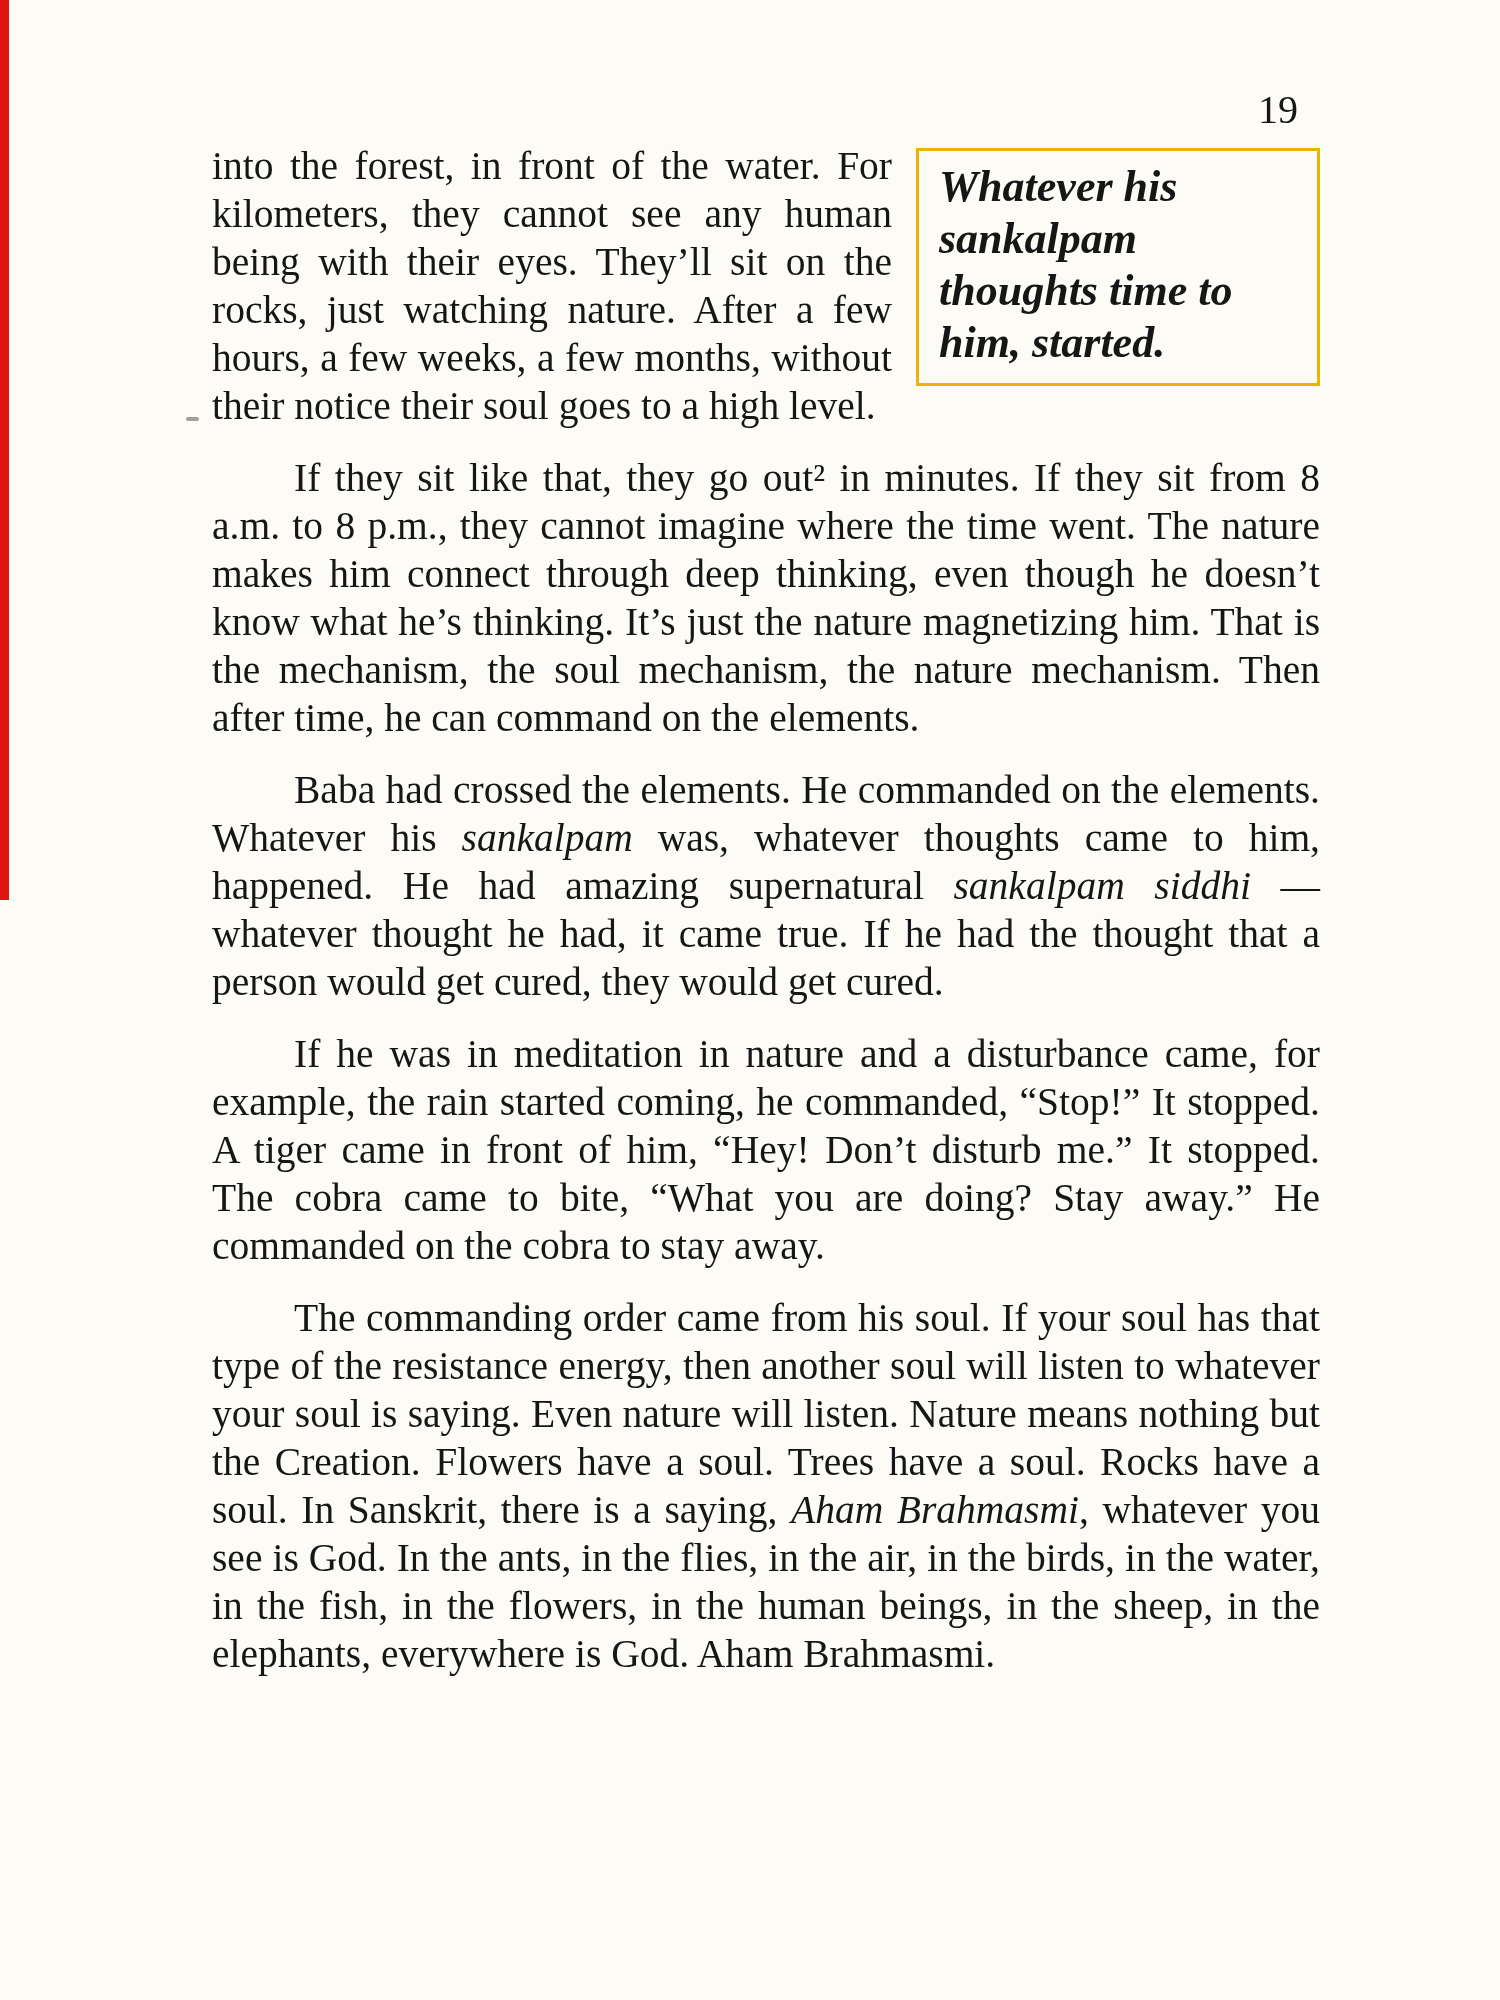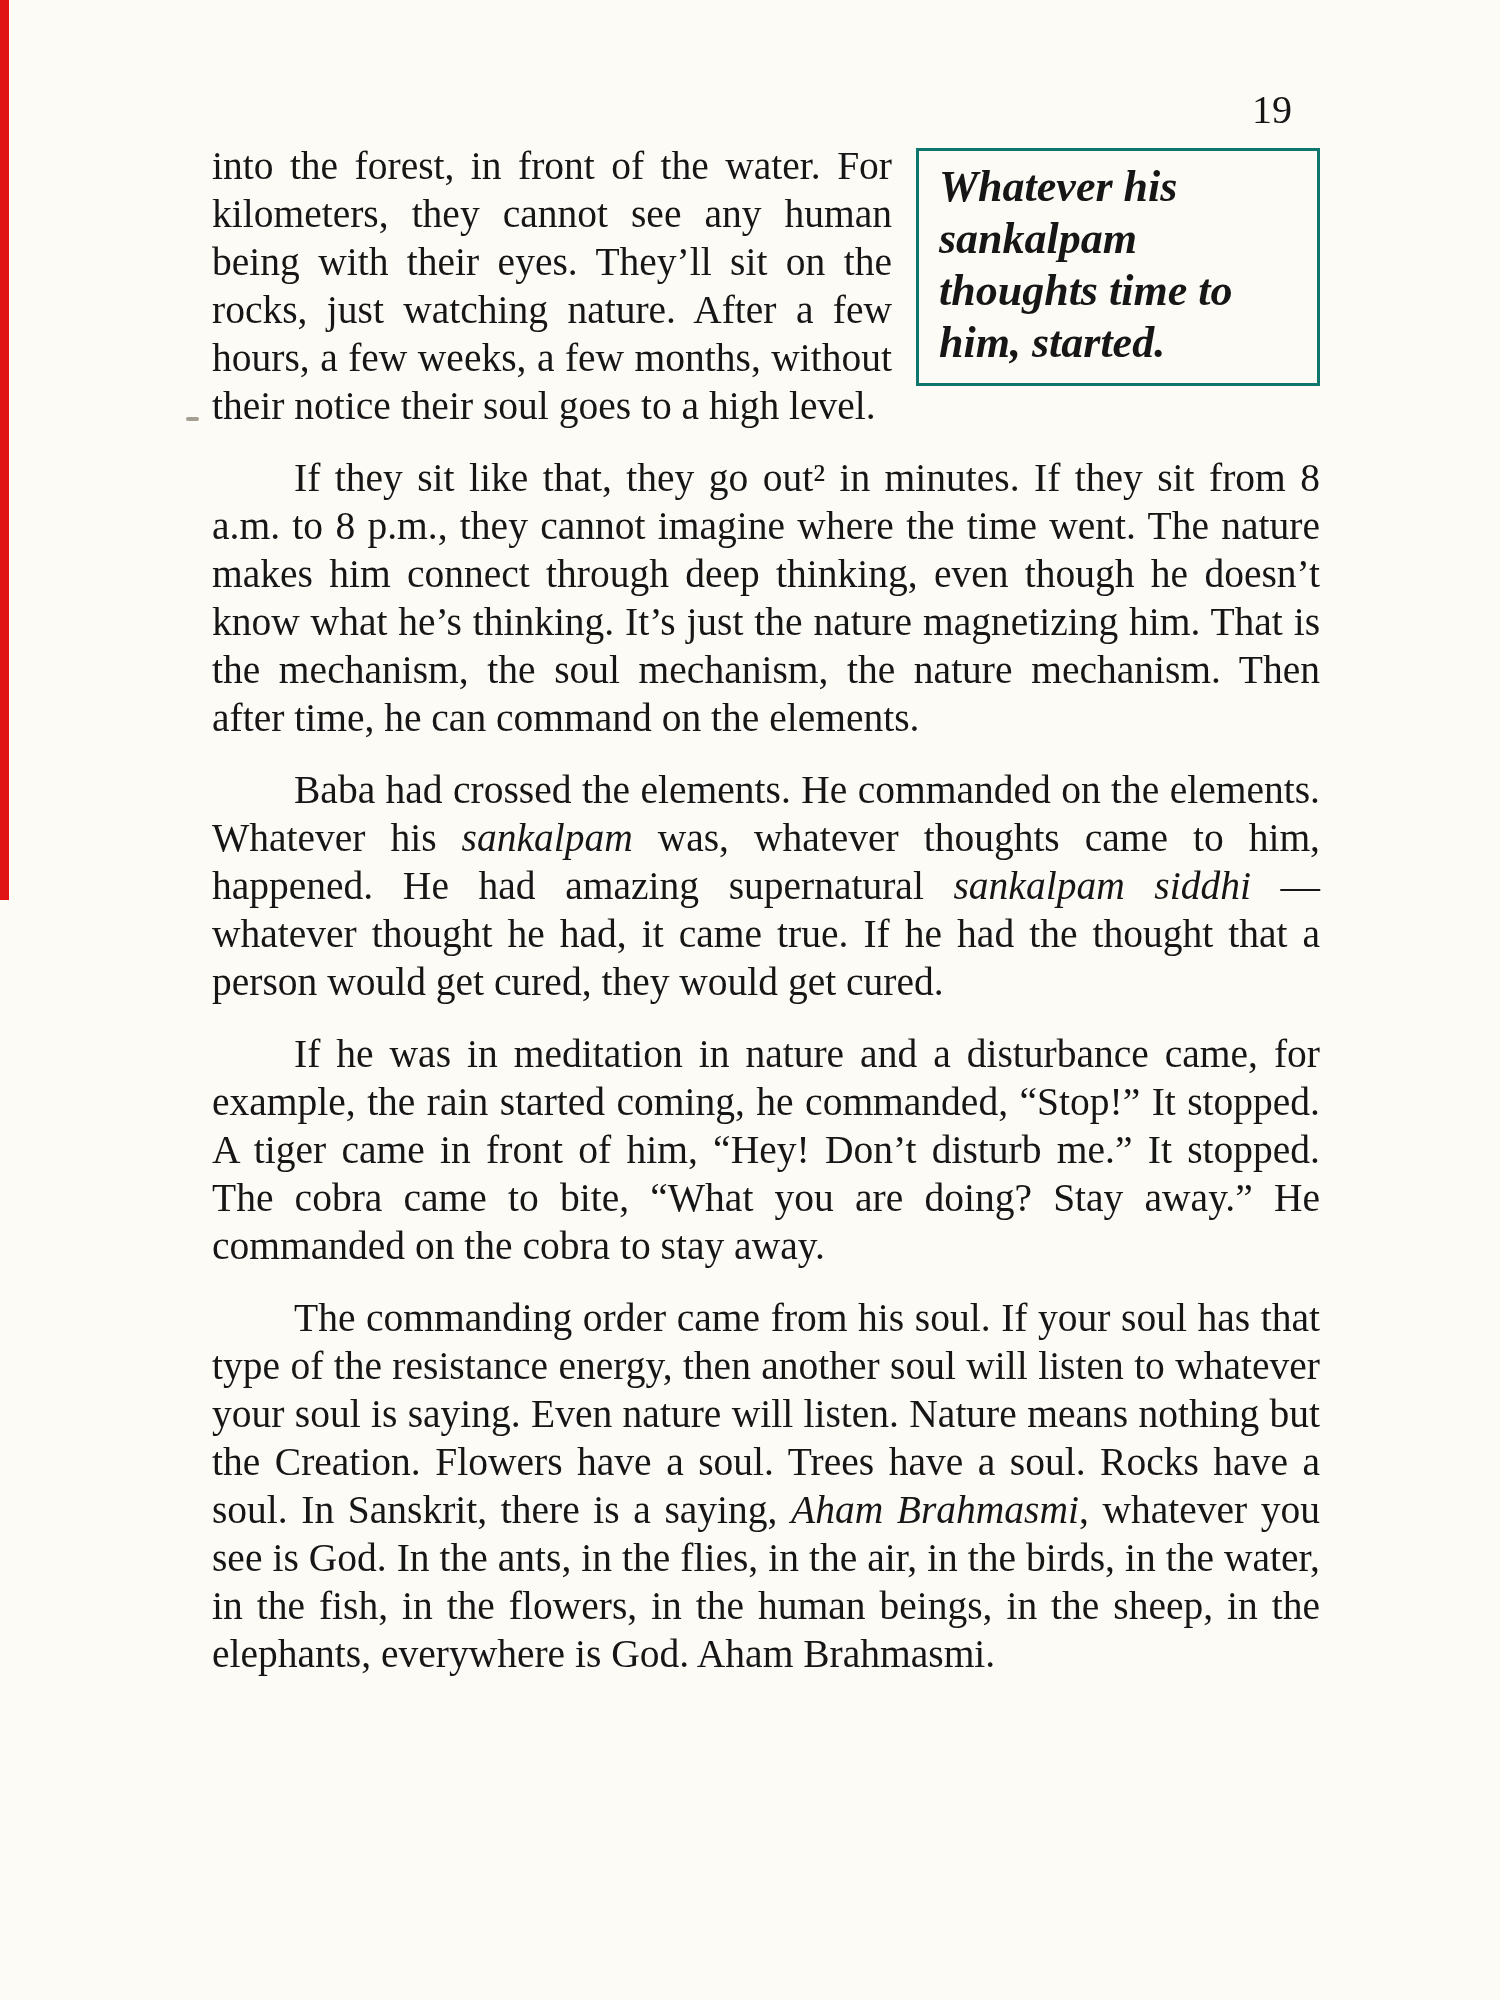--- a/index.html
+++ b/index.html
@@ -32,36 +32,36 @@
   }
   .header {
     position: relative;
     text-align: center;
     font-style: italic;
     font-size: 40px;
     line-height: 48px;
   }
   .pagenum {
     position: absolute;
-    right: 28px; top: 0;
+    right: 22px; top: 0;
     font-style: normal;
   }
   .body-text {
     margin-top: 56px;
     font-size: 39.5px;
     line-height: 48px;
     text-align: justify;
   }
   .para { margin: 0 0 22px 0; }
   .para.indent { text-indent: 82px; margin-top: 24px; }
   .it { font-style: italic; }
   .pullquote {
     float: right;
     width: 360px;
-    border: 3px solid #0f766e;
+    border: 3px solid #eab308;
     padding: 10px 18px 14px 20px;
     margin: 6px 0 14px 24px;
     font-style: italic;
     font-weight: 700;
     font-size: 44px;
     line-height: 52px;
     text-align: left;
     text-indent: 0;
   }
   .pq-line { display: block; }

